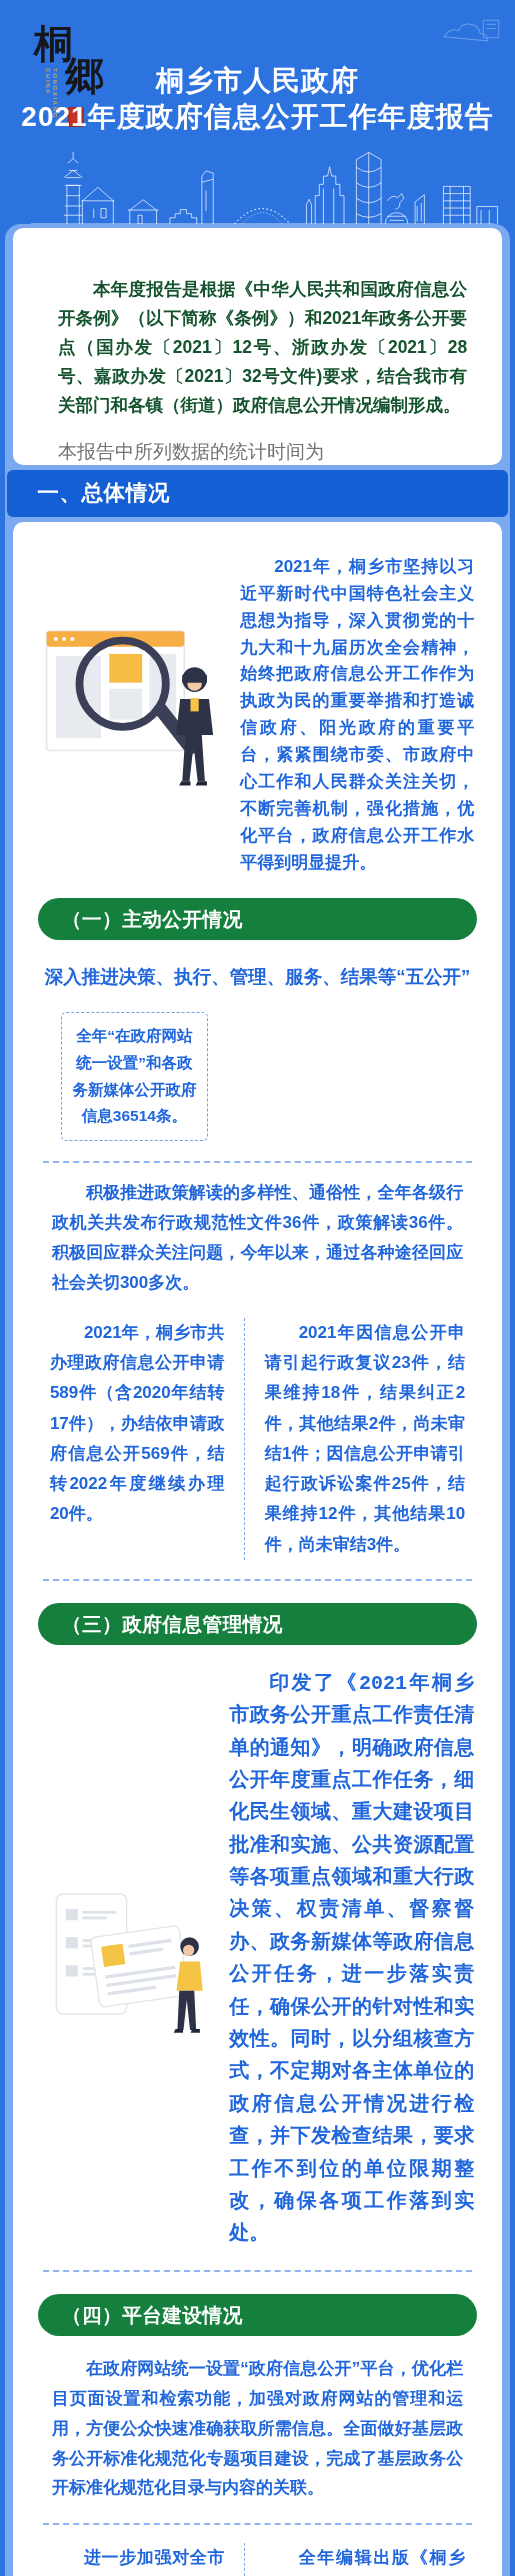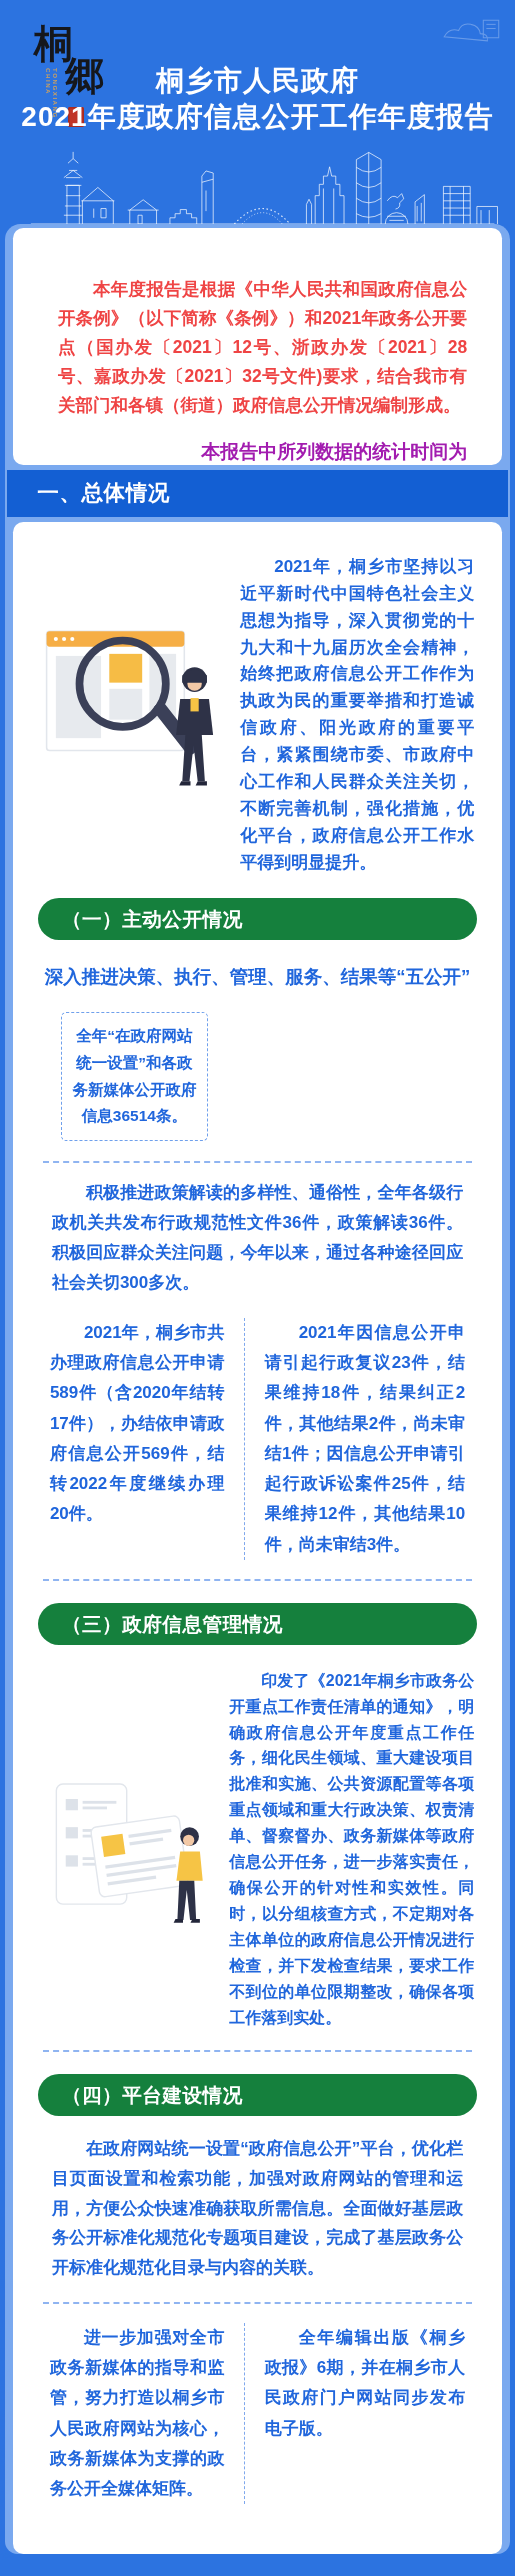--- a/index.html
+++ b/index.html
@@ -15,39 +15,39 @@
   .logo-seal { position:absolute; left:37px; top:83px; width:15.5px; height:19.6px; background:#C03528; border-radius:2.1px; box-shadow:inset 0 0 0 1.5px #a82a1f; }
   .hero-title { position:absolute; left:0; right:0; top:63px; text-align:center; color:#ffffff; font-weight:700; font-size:28px; line-height:1.3; letter-spacing:1px; }
   .skyline { position:absolute; left:0; bottom:0; width:515px; height:85px; }
   .cloud { position:absolute; right:9.3px; top:11.3px; opacity:.28; }
 
   
   .column { margin:0 5.2px; background:#7AA9EF; border-radius:15.5px 15.5px 12.4px 12.4px; padding:4.1px 0 0; }
   .card { background:#ffffff; border-radius:10.3px; margin:0 7.7px; }
   .gap10{height:5.2px;}
 
-  .sec-header { margin:0 2.1px; background:#135FD3; border-radius:0; color:#fff; font-size:21.6px; font-weight:700; padding:8.2px 15.5px 9.3px 30px; letter-spacing:0.5px; }
+  .sec-header { margin:0 2.1px; background:#135FD3; border-radius:6px; color:#fff; font-size:21.6px; font-weight:700; padding:8.2px 15.5px 9.3px 30px; letter-spacing:0.5px; }
 
   .intro-card { height:237px; padding:47px 35px 0 45px; overflow:hidden; }
-  .intro-p { font-size:17.5px; font-weight:700; color:#ef4444; line-height:1.66; text-align:justify; text-indent:2em; }
-  .intro-stat { text-align:right; color:#a21caf; font-weight:700; font-size:19px; line-height:1.5; }
+  .intro-p { font-size:17.5px; font-weight:700; color:#14532d; line-height:1.66; text-align:justify; text-indent:2em; }
+  .intro-stat { text-align:left; color:#737373; font-weight:400; font-size:19px; line-height:1.5; }
   .intro-stat1 { margin-top:17.5px; }
 
   .pill { background:#15803d; border-radius:23px; color:#fff; font-weight:700; font-size:19.6px; height:42px; line-height:42px; padding-left:24px; margin:0 25px; letter-spacing:0.5px; }
 
   .body-blue { color:#2066DC; font-weight:700; }
   .hdash { border-top:2.1px dashed #8FB4F1; margin:19.6px 30px 0; }
 
   
   .s1-card { padding:30px 0 28px; }
   .illo-row { display:flex; padding:0 21.6px 0 27px; align-items:center; }
   .illo { flex:0 0 191px; }
   .illo2 { flex:0 0 180px; padding-top:15.5px; }
   .illo-text { flex:1; font-size:17px; line-height:1.58; text-align:justify; text-indent:2em; padding:2.1px 6.2px 0 9.3px; }
-  .illo-text-sm { font-size:16px; line-height:1.62; }
+  .illo-text-sm { font-size:20px; line-height:1.62;font-family:Liberation Mono, monospace; }
   .fiveline { margin-top:24px; text-align:center; font-size:18.5px; }
   .boxrow { display:flex; gap:30px; padding:0 48px; margin-top:23px; align-items:stretch; }
   .box-dashed { flex:0 0 147px; border:1.5px dashed #6FA0EC; border-radius:5.2px; display:flex; align-items:center; justify-content:center; text-align:center; font-size:15.5px; line-height:1.72; padding:10.3px 9.3px; }
   .box-solid { flex:1; border:1px solid #5E97EA; font-size:15.5px; line-height:1.75; padding:12.4px 14.4px; text-align:justify; }
   .para { margin-top:15.5px; padding:0 39px; font-size:17px; line-height:1.75; text-align:justify; text-indent:2em; }
   .twocol { display:flex; padding:0 37px; margin-top:18.5px; }
   .tc-left { width:47%; border-right:1.5px dashed #7FA8EC; padding-right:19.6px; font-size:17px; line-height:1.78; text-align:justify; text-indent:2em; }
   .tc-right { flex:1; padding-left:19.6px; font-size:17px; line-height:1.78; text-align:justify; text-indent:2em; }
   .mt40{margin-top:20.6px;} .mt42{margin-top:21.6px;}
 

